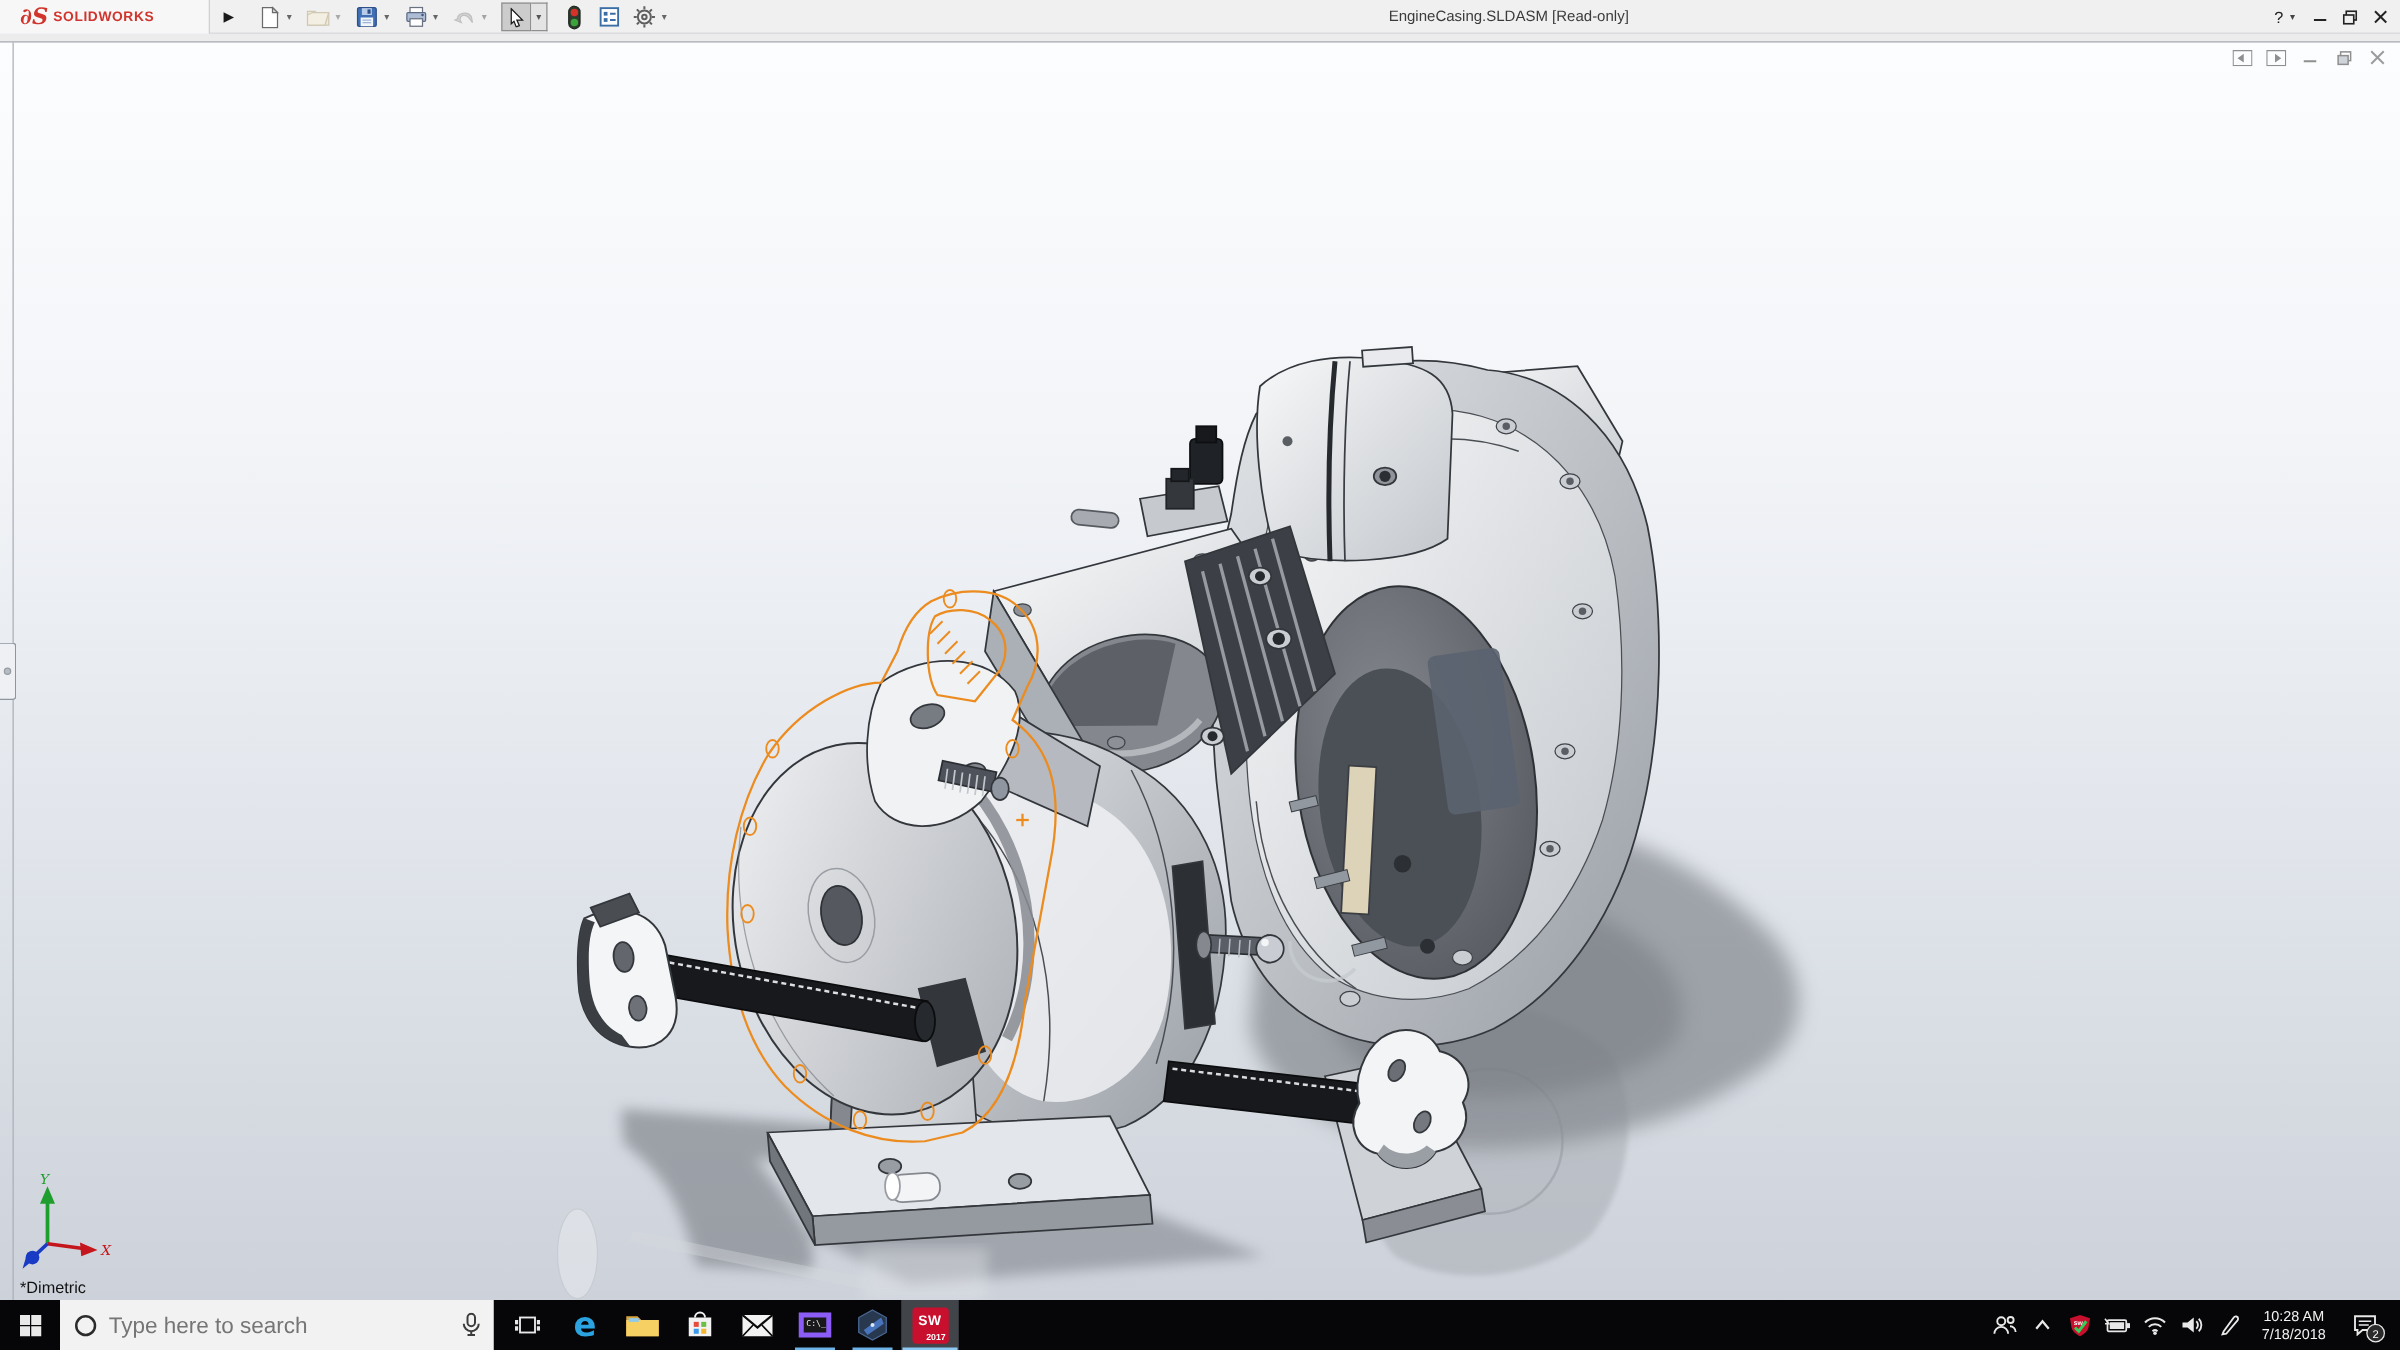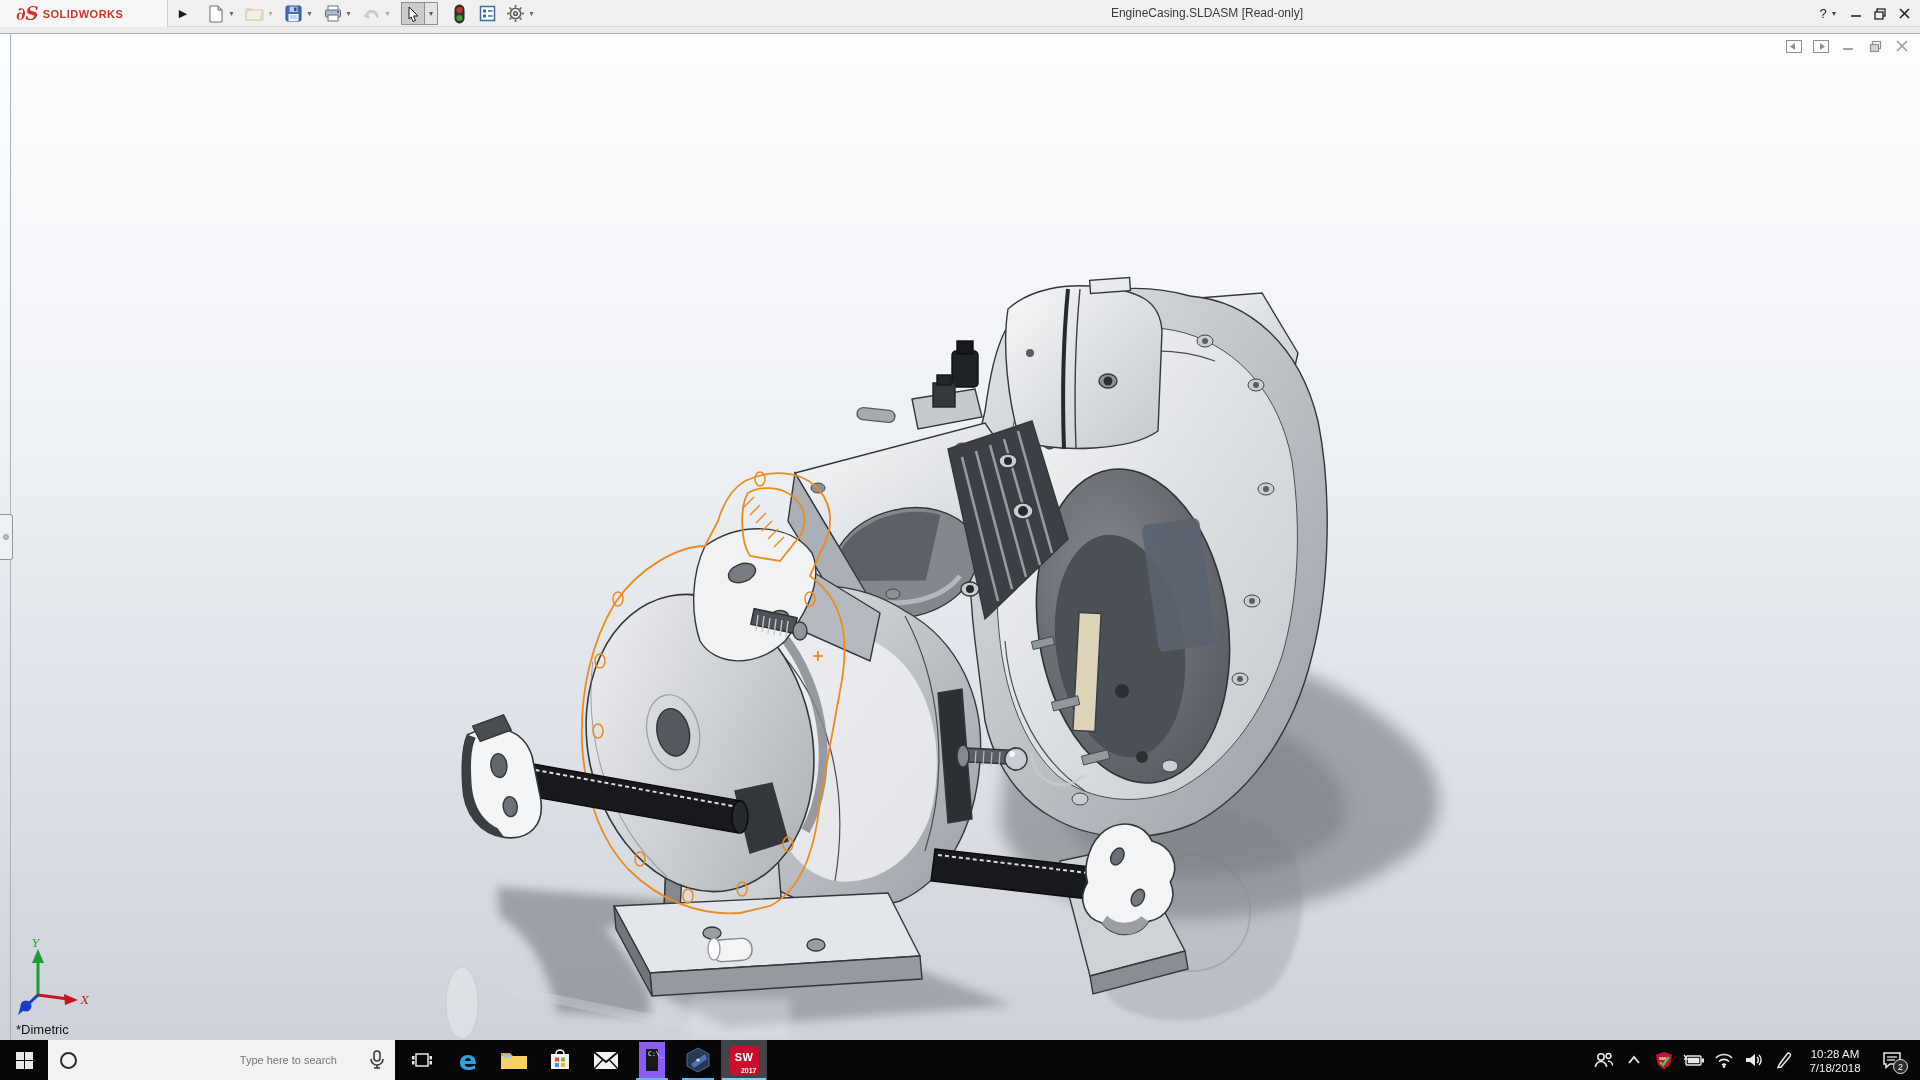--- a/index.html
+++ b/index.html
@@ -53,34 +53,34 @@
   .view-label { position:absolute; left:16px; top:988px; font-size:13px; color:#111; }
 
   
   .taskbar { position:absolute; left:0; top:1040px; width:1920px; height:40px; background:#060608;
              display:flex; align-items:stretch; }
   .start-btn { width:48px; display:flex; align-items:center; justify-content:center; cursor:pointer; }
   .flag { width:17px; height:17px; display:grid; grid-template-columns:8px 8px; grid-template-rows:8px 8px; gap:1px; }
   .flag div { background:#e9e9e9; }
   .searchbox { width:347px; background:#f2f2f2; display:flex; align-items:center; position:relative; cursor:text; }
   .cortana-ring { width:17px; height:17px; border:2.5px solid #2b2b2b; border-radius:50%; margin:0 10px 0 12px; }
-  .searchbox input { border:none; outline:none; background:transparent; font-size:11px; color:#3f3f3f;
-                     width:250px; font-family:"Liberation Sans",sans-serif;text-align:right; }
+  .searchbox input { border:none; outline:none; background:transparent; font-size:18px; color:#3f3f3f;
+                     width:250px; font-family:"Liberation Sans",sans-serif; }
   .mic { position:absolute; right:10px; top:10px; }
   .tb-apps { display:flex; align-items:stretch; margin-left:4px; }
   .app { width:46px; display:flex; align-items:center; justify-content:center; position:relative; cursor:pointer; }
   .app.active { background:#41454a; }
   .runline { position:absolute; bottom:0; left:7px; right:7px; height:2.5px; background:#6cb4e8; }
   .runline.full { left:1px; right:1px; background:#8ccaf4; }
   .edge-e { color:#2ba3e0; font-size:27px; font-weight:bold; font-family:"DejaVu Sans",sans-serif; line-height:1; }
   .sw-tile { width:29px; height:29px; background:#c8102e; border-radius:3px; position:relative;
              display:flex; align-items:center; justify-content:center; }
   .sw-tile .sw { color:#fff; font-weight:bold; font-size:11px; letter-spacing:.5px; margin-top:-7px; }
   .sw-tile .yr { position:absolute; bottom:1px; right:2px; color:#fff; font-size:7px; font-weight:bold; }
-  .cmd-tile { width:26px; height:36px; background:#19191b; border:7px solid #8b5cf6; position:relative; }
+  .cmd-tile { width:26px; height:20px; background:#19191b; border:4px solid #8b5cf6; position:relative; }
   .cmd-tile span { position:absolute; left:2px; top:1px; color:#eee; font-size:6.5px; font-family:"DejaVu Sans Mono",monospace; }
 
   .tray { margin-left:auto; display:flex; align-items:center; }
   .tray-ic { width:30px; height:40px; display:flex; align-items:center; justify-content:center; cursor:pointer; }
   .clock { width:72px; text-align:center; color:#f2f2f2; font-size:11.5px; line-height:14px; cursor:pointer;
            padding-top:1px; }
   .action-ctr { width:42px; height:40px; position:relative; display:flex; align-items:center; justify-content:center; cursor:pointer; }
   .ac-badge { position:absolute; right:5px; bottom:6px; min-width:15px; height:15px; border-radius:50%;
               background:#2b2b2b; border:1.5px solid #e8e8e8; color:#fff; font-size:9px;
               display:flex; align-items:center; justify-content:center; }

